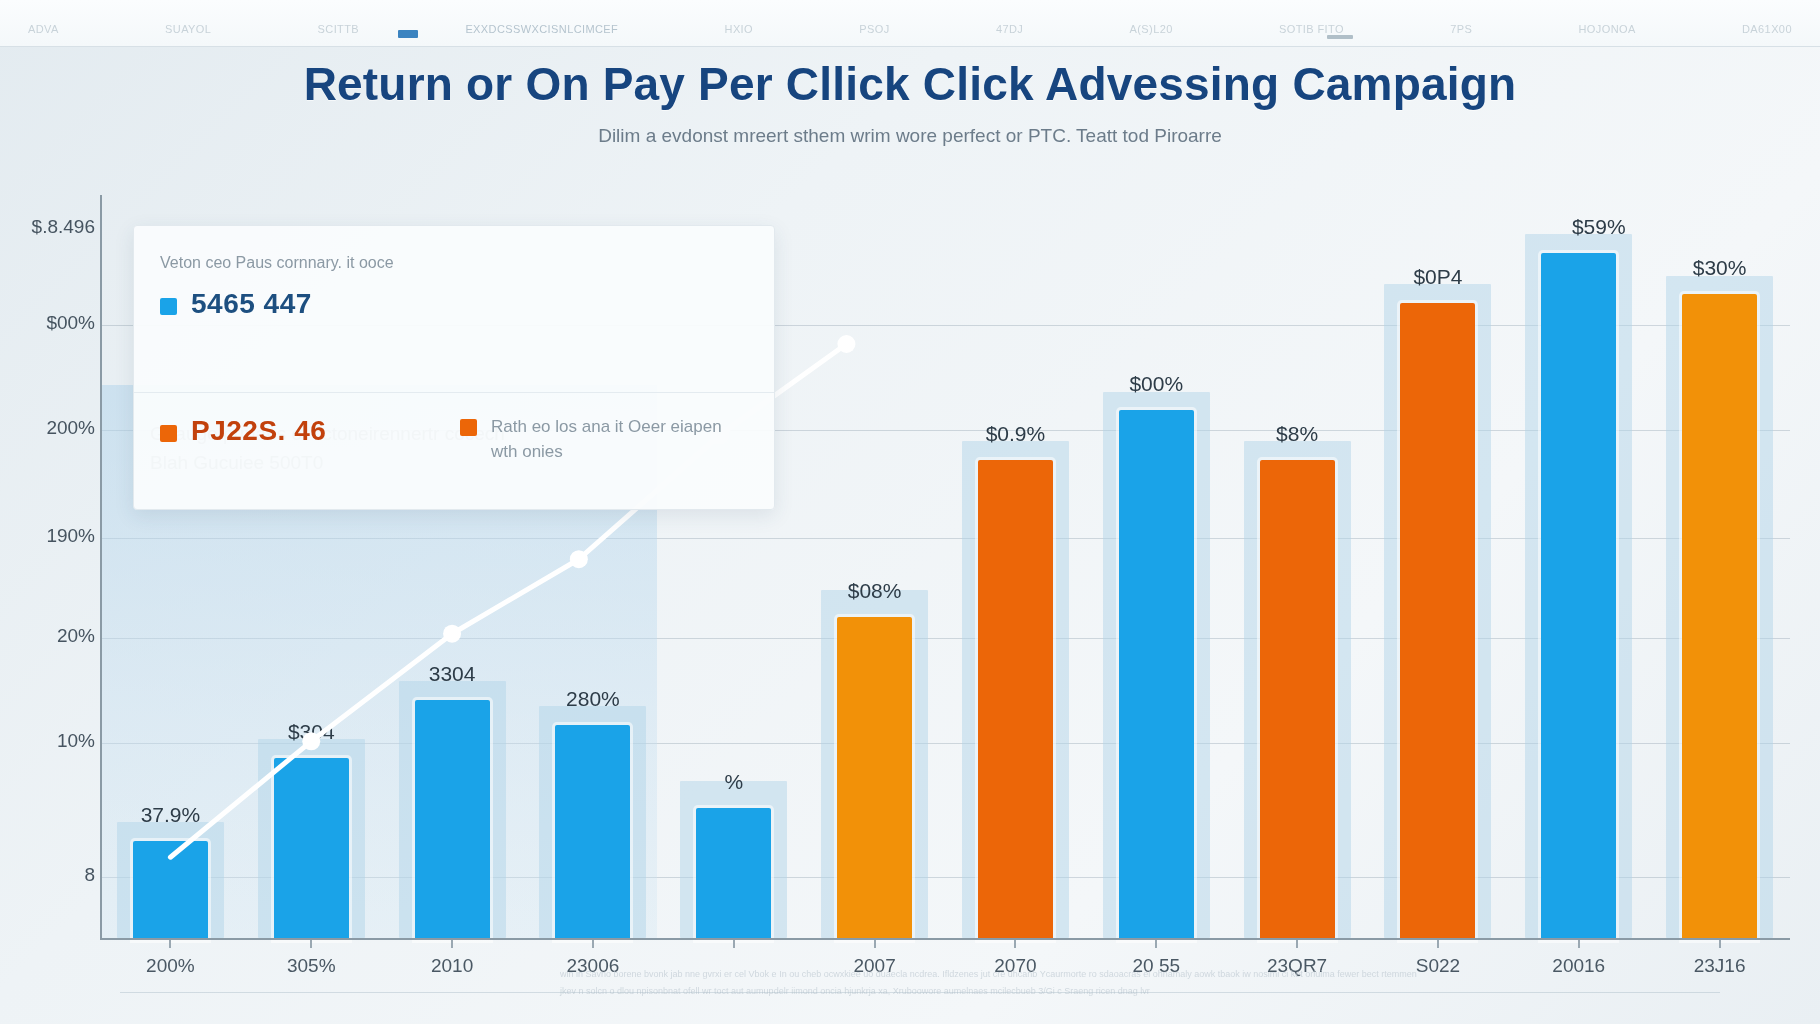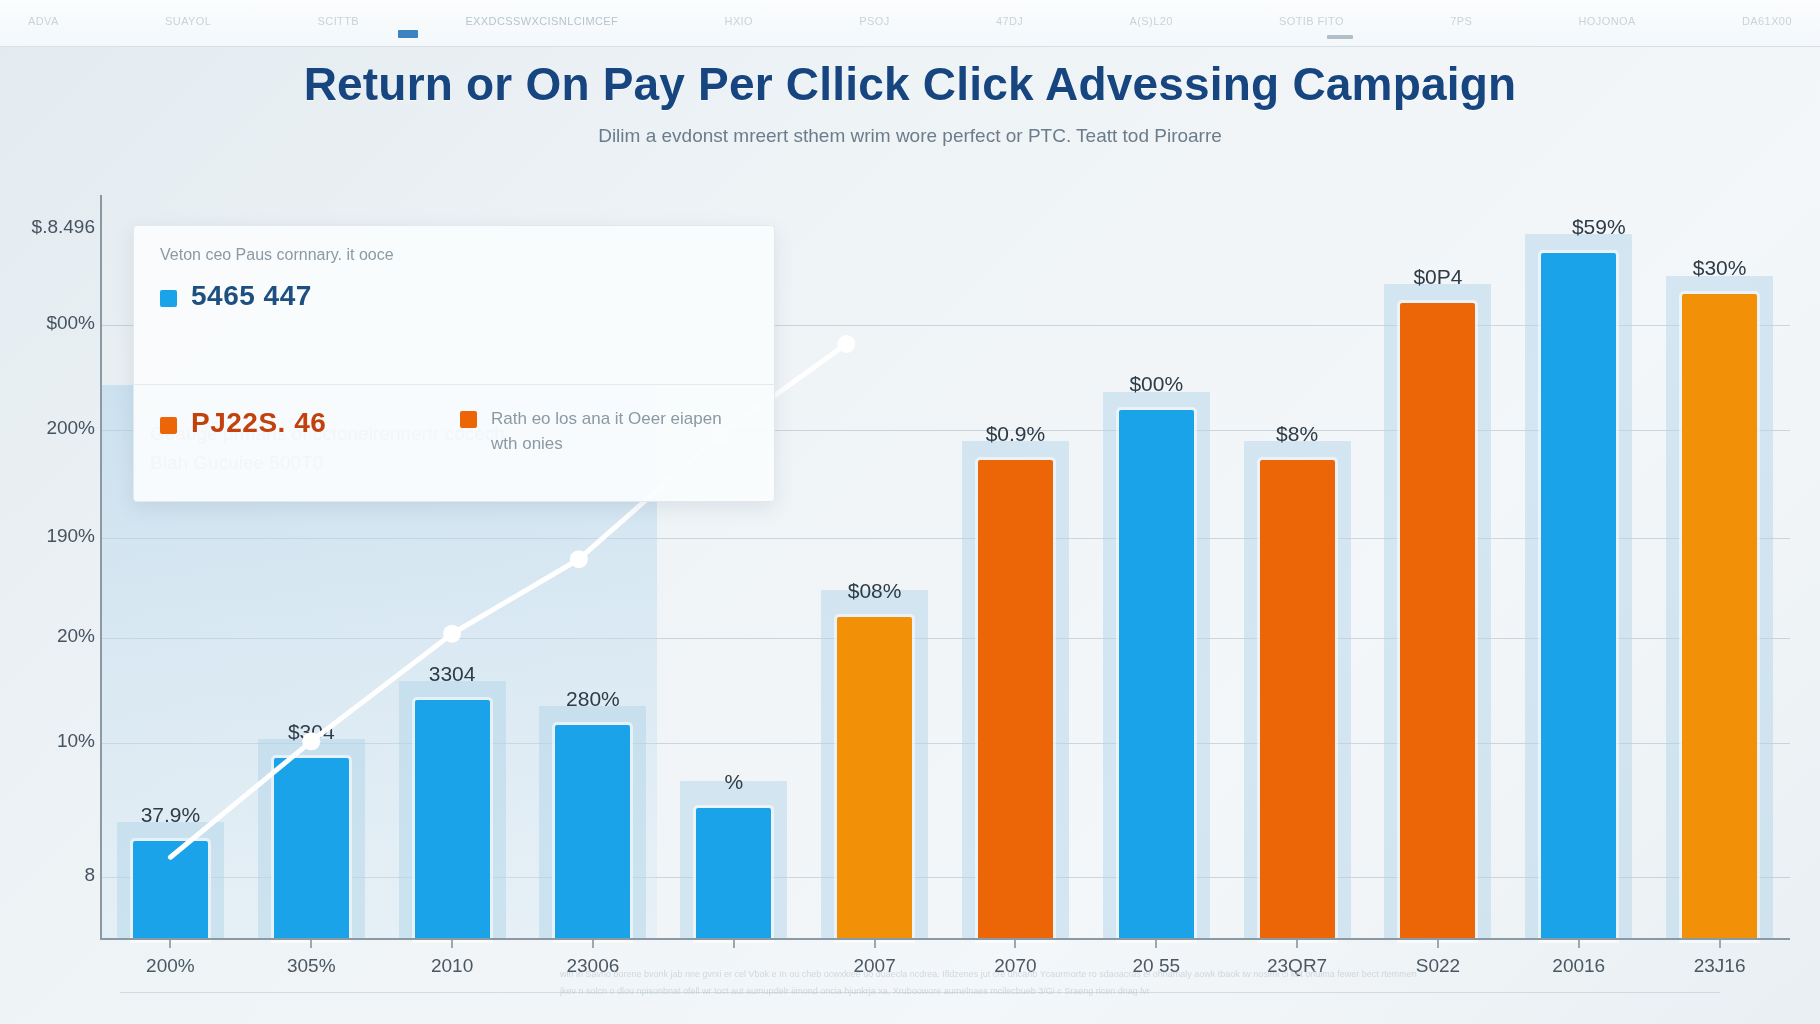--- a/index.html
+++ b/index.html
@@ -11,21 +11,21 @@
     position:relative;
   }
 
   
   .topbar{
     position:absolute;left:0;top:0;width:1820px;height:46px;
     background:linear-gradient(180deg,#fbfdfe 0%,#f4f8fa 100%);
     border-bottom:1px solid #d7e0e6;
   }
   .topbar-items{
-    display:flex;align-items:center;height:34px;padding:4px 28px;
+    display:flex;align-items:center;height:34px;padding:12px 28px;
     justify-content:space-between;
   }
   .topbar-item{
     font-size:11px;color:#b9c6ce;letter-spacing:.4px;
     white-space:nowrap;opacity:.75;
   }
   .topbar-underline{
     position:absolute;left:398px;top:30px;width:20px;height:8px;
     background:#1a6fb5;border-radius:1px;opacity:.85;
   }
@@ -112,21 +112,21 @@
   }
 
   
   .legend-card{
     position:absolute;left:133px;top:225px;width:640px;
     background:rgba(250,252,253,.94);
     border:1px solid #e2e9ee;border-radius:4px;
     box-shadow:0 6px 20px rgba(40,70,95,.10);
     overflow:hidden;
   }
-  .legend-top{padding:20px 26px 20px 26px;position:relative;min-height:118px;}
+  .legend-top{padding:28px 26px 20px 26px;position:relative;min-height:118px;}
   .legend-caption{font-size:16px;color:#8b99a4;margin-bottom:16px;}
   .legend-row{display:flex;align-items:flex-start;}
   .legend-left{width:300px;display:flex;align-items:center;}
   .legend-right{flex:1;display:flex;align-items:flex-start;}
   .swatch{
     width:17px;height:17px;border-radius:2px;flex:none;margin-right:14px;margin-top:4px;
   }
   .legend-value{font-size:28px;font-weight:bold;color:#1d4f80;letter-spacing:.5px;}
   .legend-value.muted{color:#c2410c;font-weight:bold;}
   .legend-text{font-size:17px;line-height:1.45;color:#8b99a4;}

